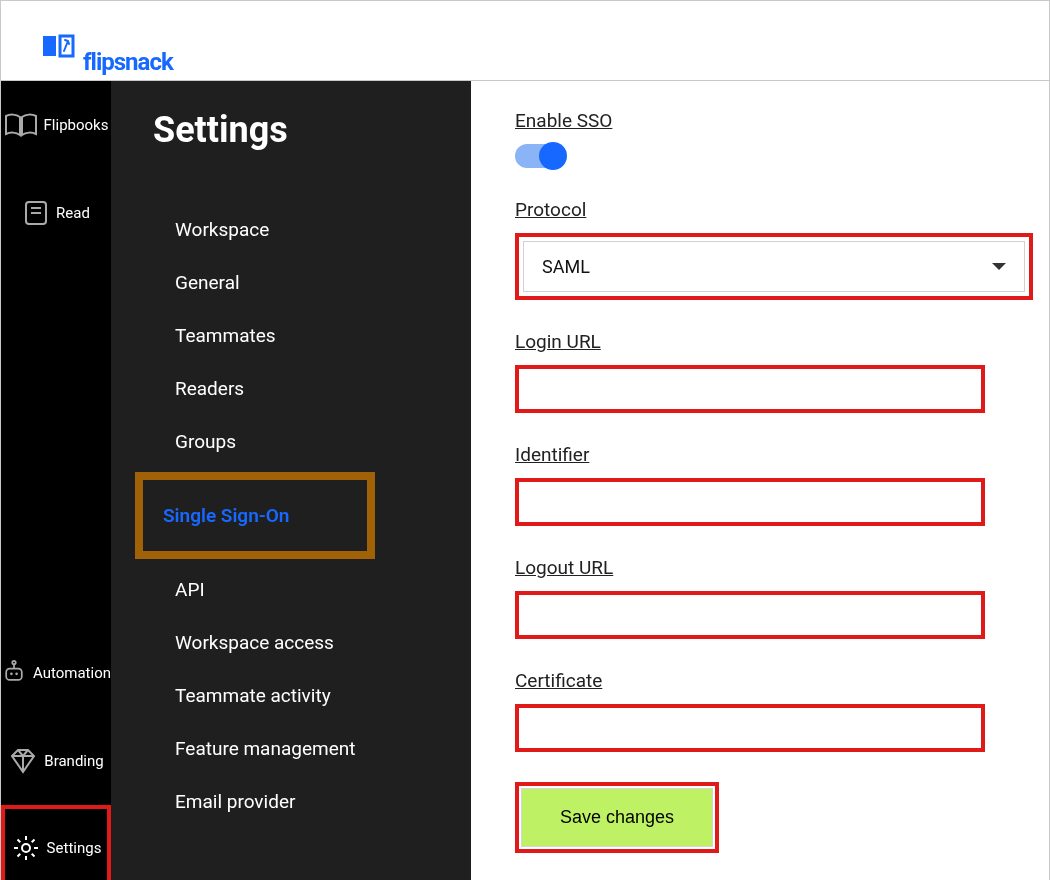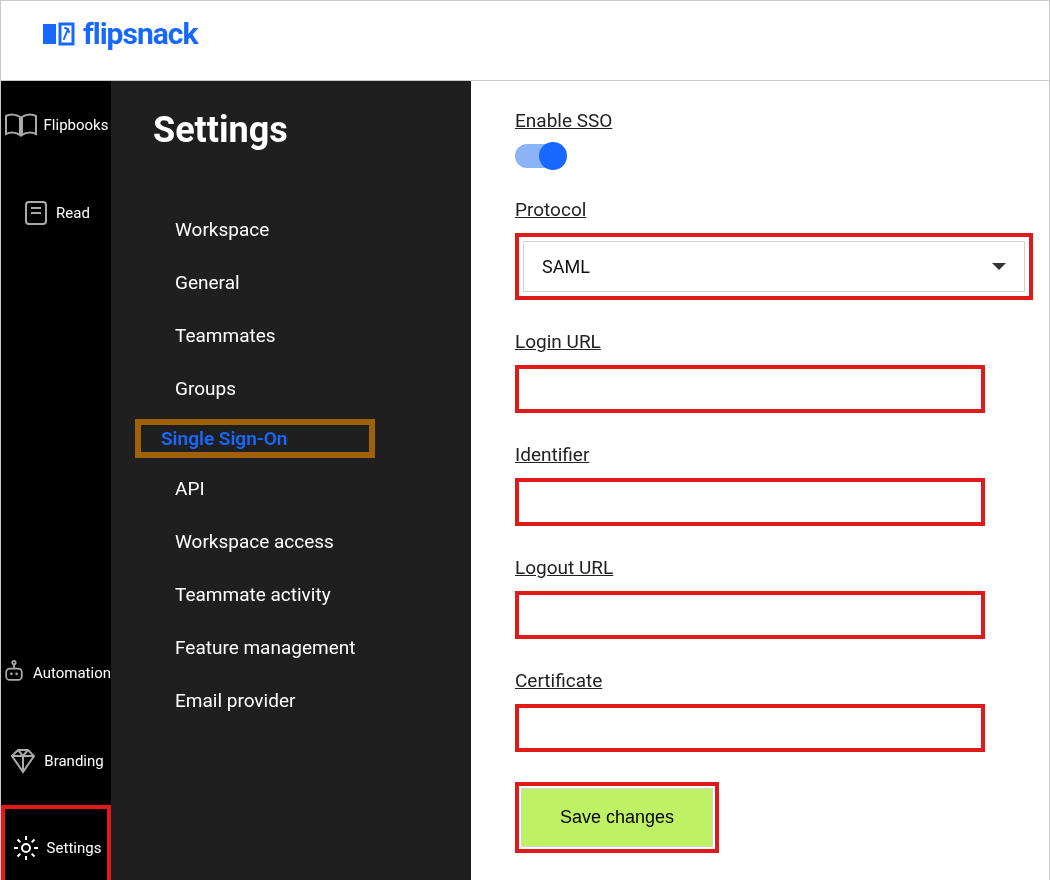--- a/index.html
+++ b/index.html
@@ -24,22 +24,23 @@
     padding: 15px 0 0 40px;
   }
   .logo-wrap {
     display: flex;
     align-items: center;
     gap: 8px;
   }
   .logo-text {
     color: #1768ff;
     font-weight: 700;
-    font-size: 30px;
+    font-size: 24px;
     letter-spacing: -1px;
+    margin-top: 32px;
   }
 
   
   .main {
     display: flex;
     height: calc(880px - 80px);
   }
 
   
   .rail {
@@ -86,22 +87,22 @@
     font-size: 19px;
     padding: 15px 0 15px 64px;
     cursor: pointer;
     color: #fff;
   }
   .subnav-item.hl-wrap {
     padding: 0;
   }
   .subnav-item.hl-wrap .hl-inner {
     margin: 4px 0 4px 24px;
-    border: 6px solid #a16207;
-    padding: 2px 20px;
+    border: 8px solid #a16207;
+    padding: 24px 20px;
     display: inline-block;
     min-width: 240px;
   }
 
   
   .content {
     flex: 1;
     padding: 28px 20px 0 44px;
     overflow: hidden;
   }
@@ -247,20 +248,21 @@
       </div>
     </div>
   </div>
 
   <div class="subnav">
     <div class="subnav-title">Settings</div>
 
     <div class="subnav-item">Workspace</div>
     <div class="subnav-item">General</div>
     <div class="subnav-item">Teammates</div>
+    <div class="subnav-item">Readers</div>
     <div class="subnav-item">Groups</div>
 
     <div class="subnav-item hl-wrap">
       <span class="hl-inner active" style="color:#1768ff;font-weight:600;">Single Sign-On</span>
     </div>
 
     <div class="subnav-item">API</div>
     <div class="subnav-item">Workspace access</div>
     <div class="subnav-item">Teammate activity</div>
     <div class="subnav-item">Feature management</div>

